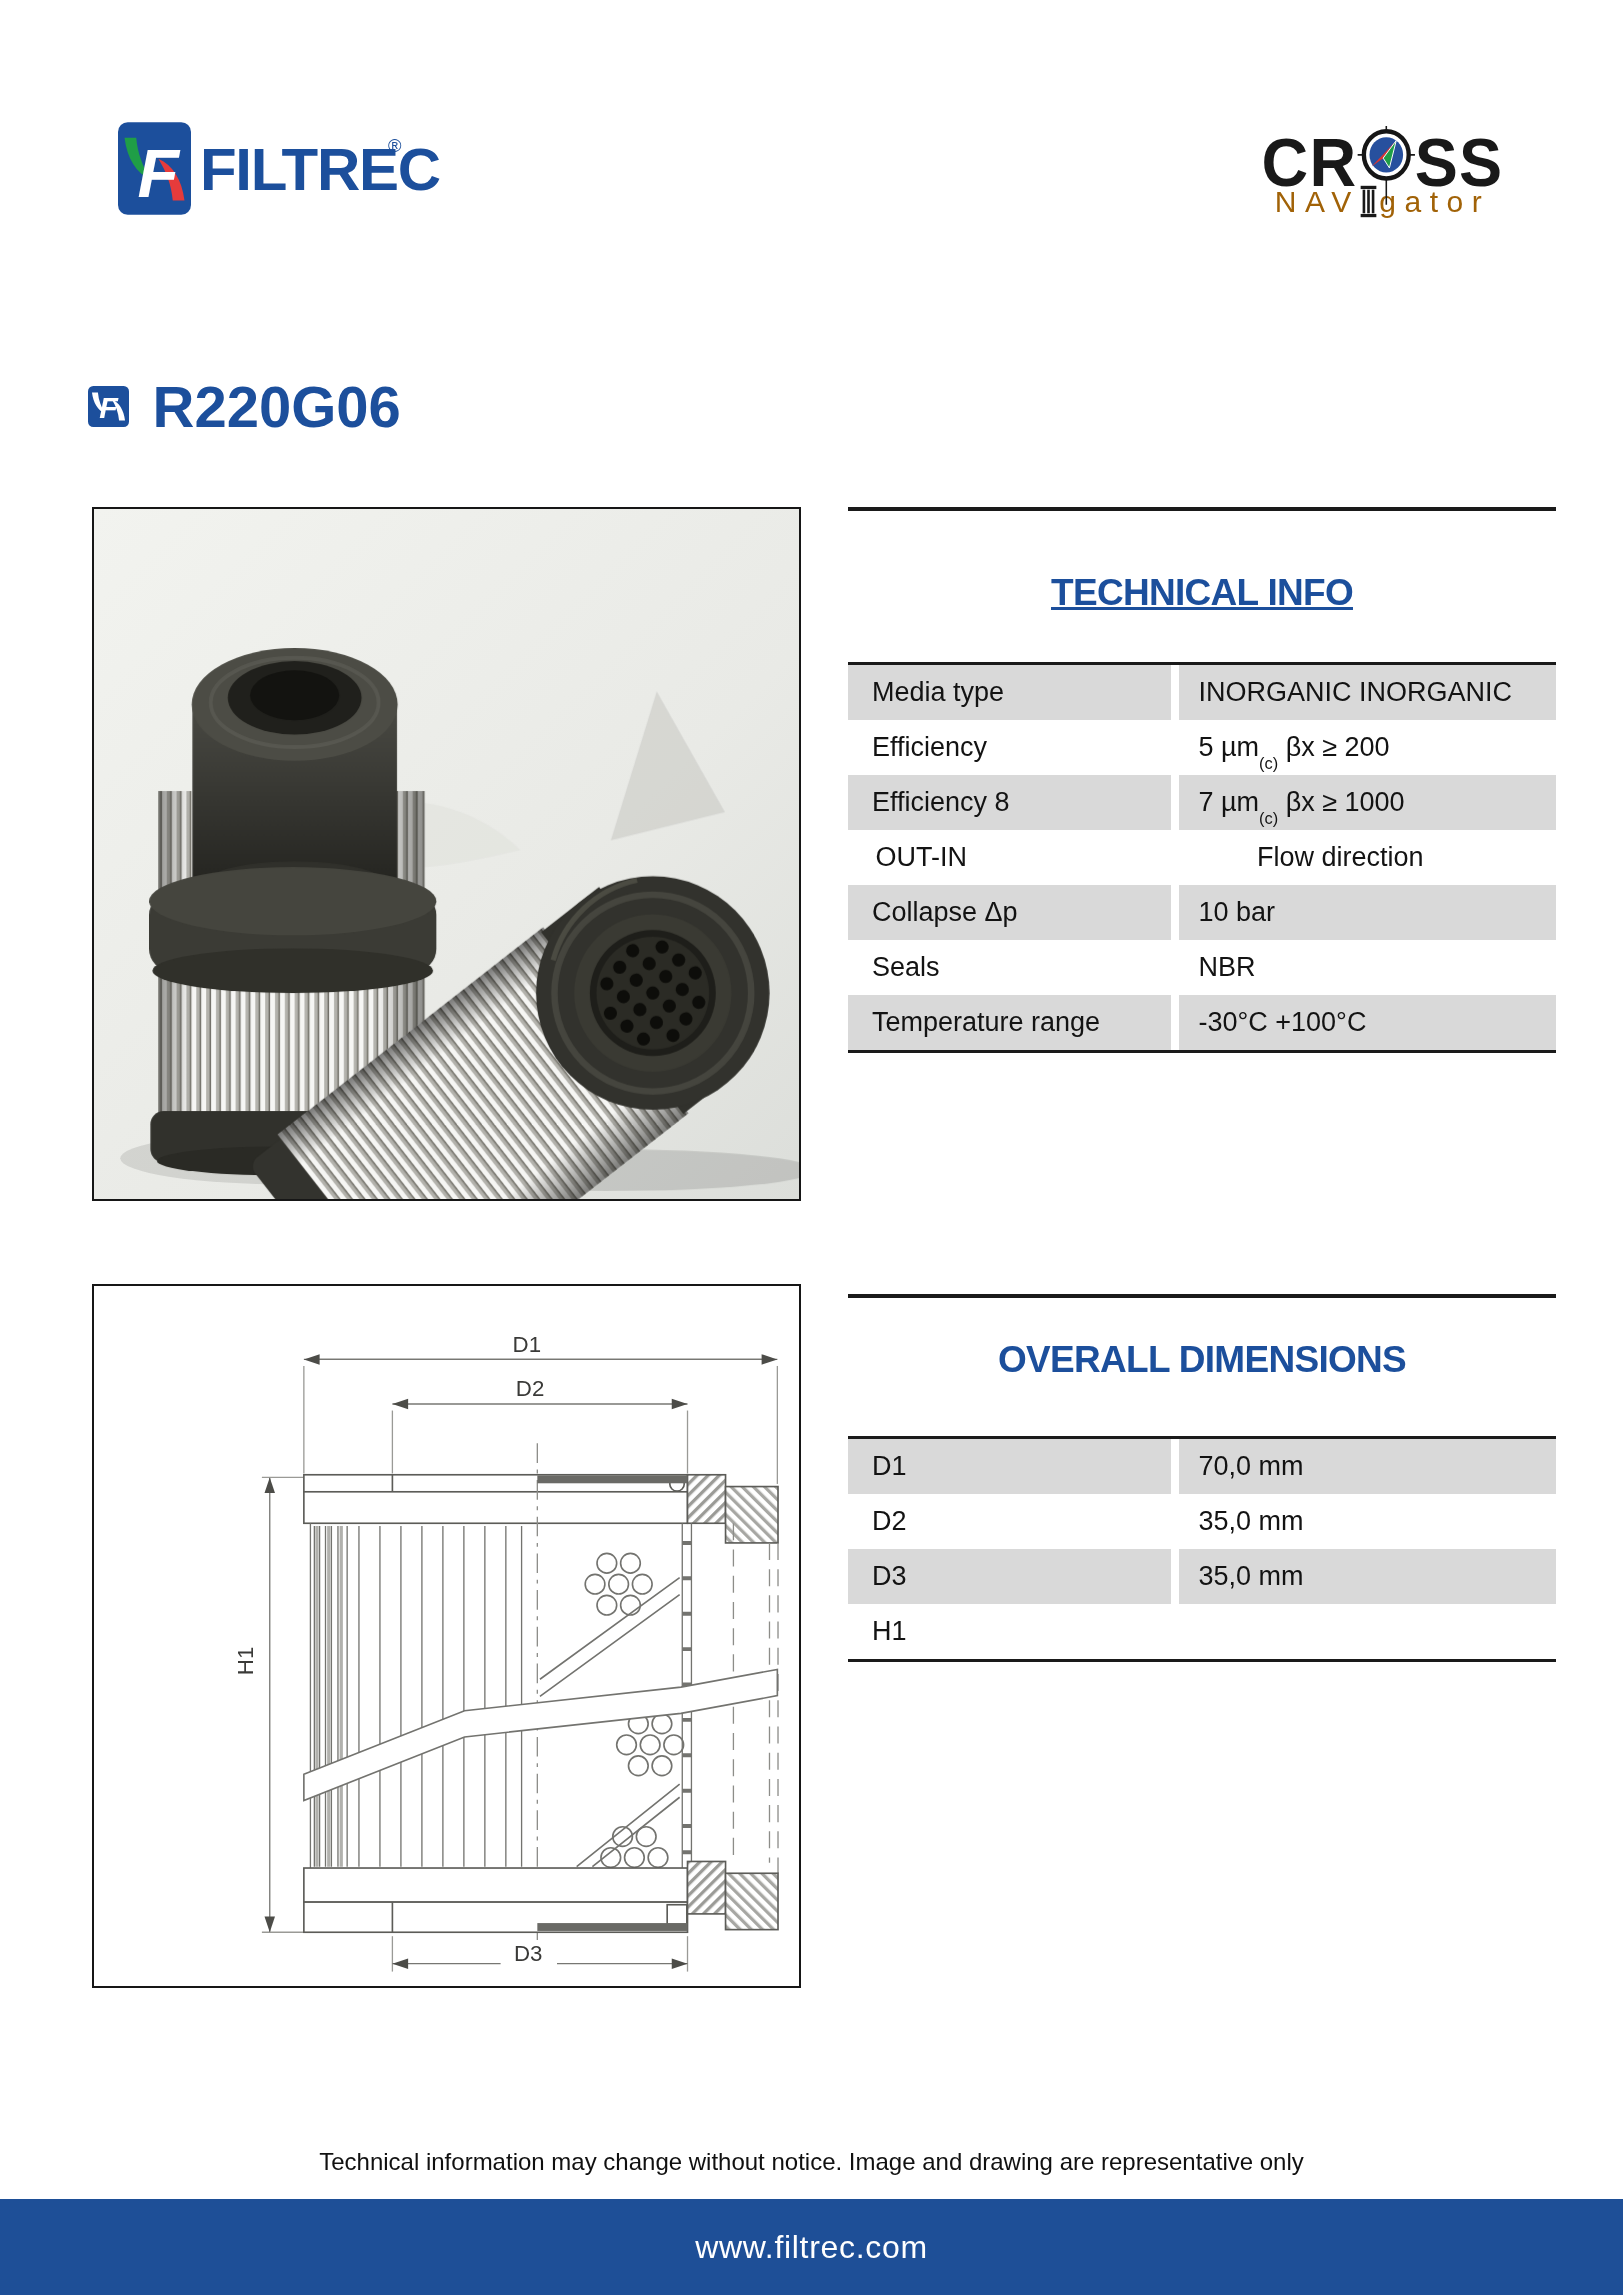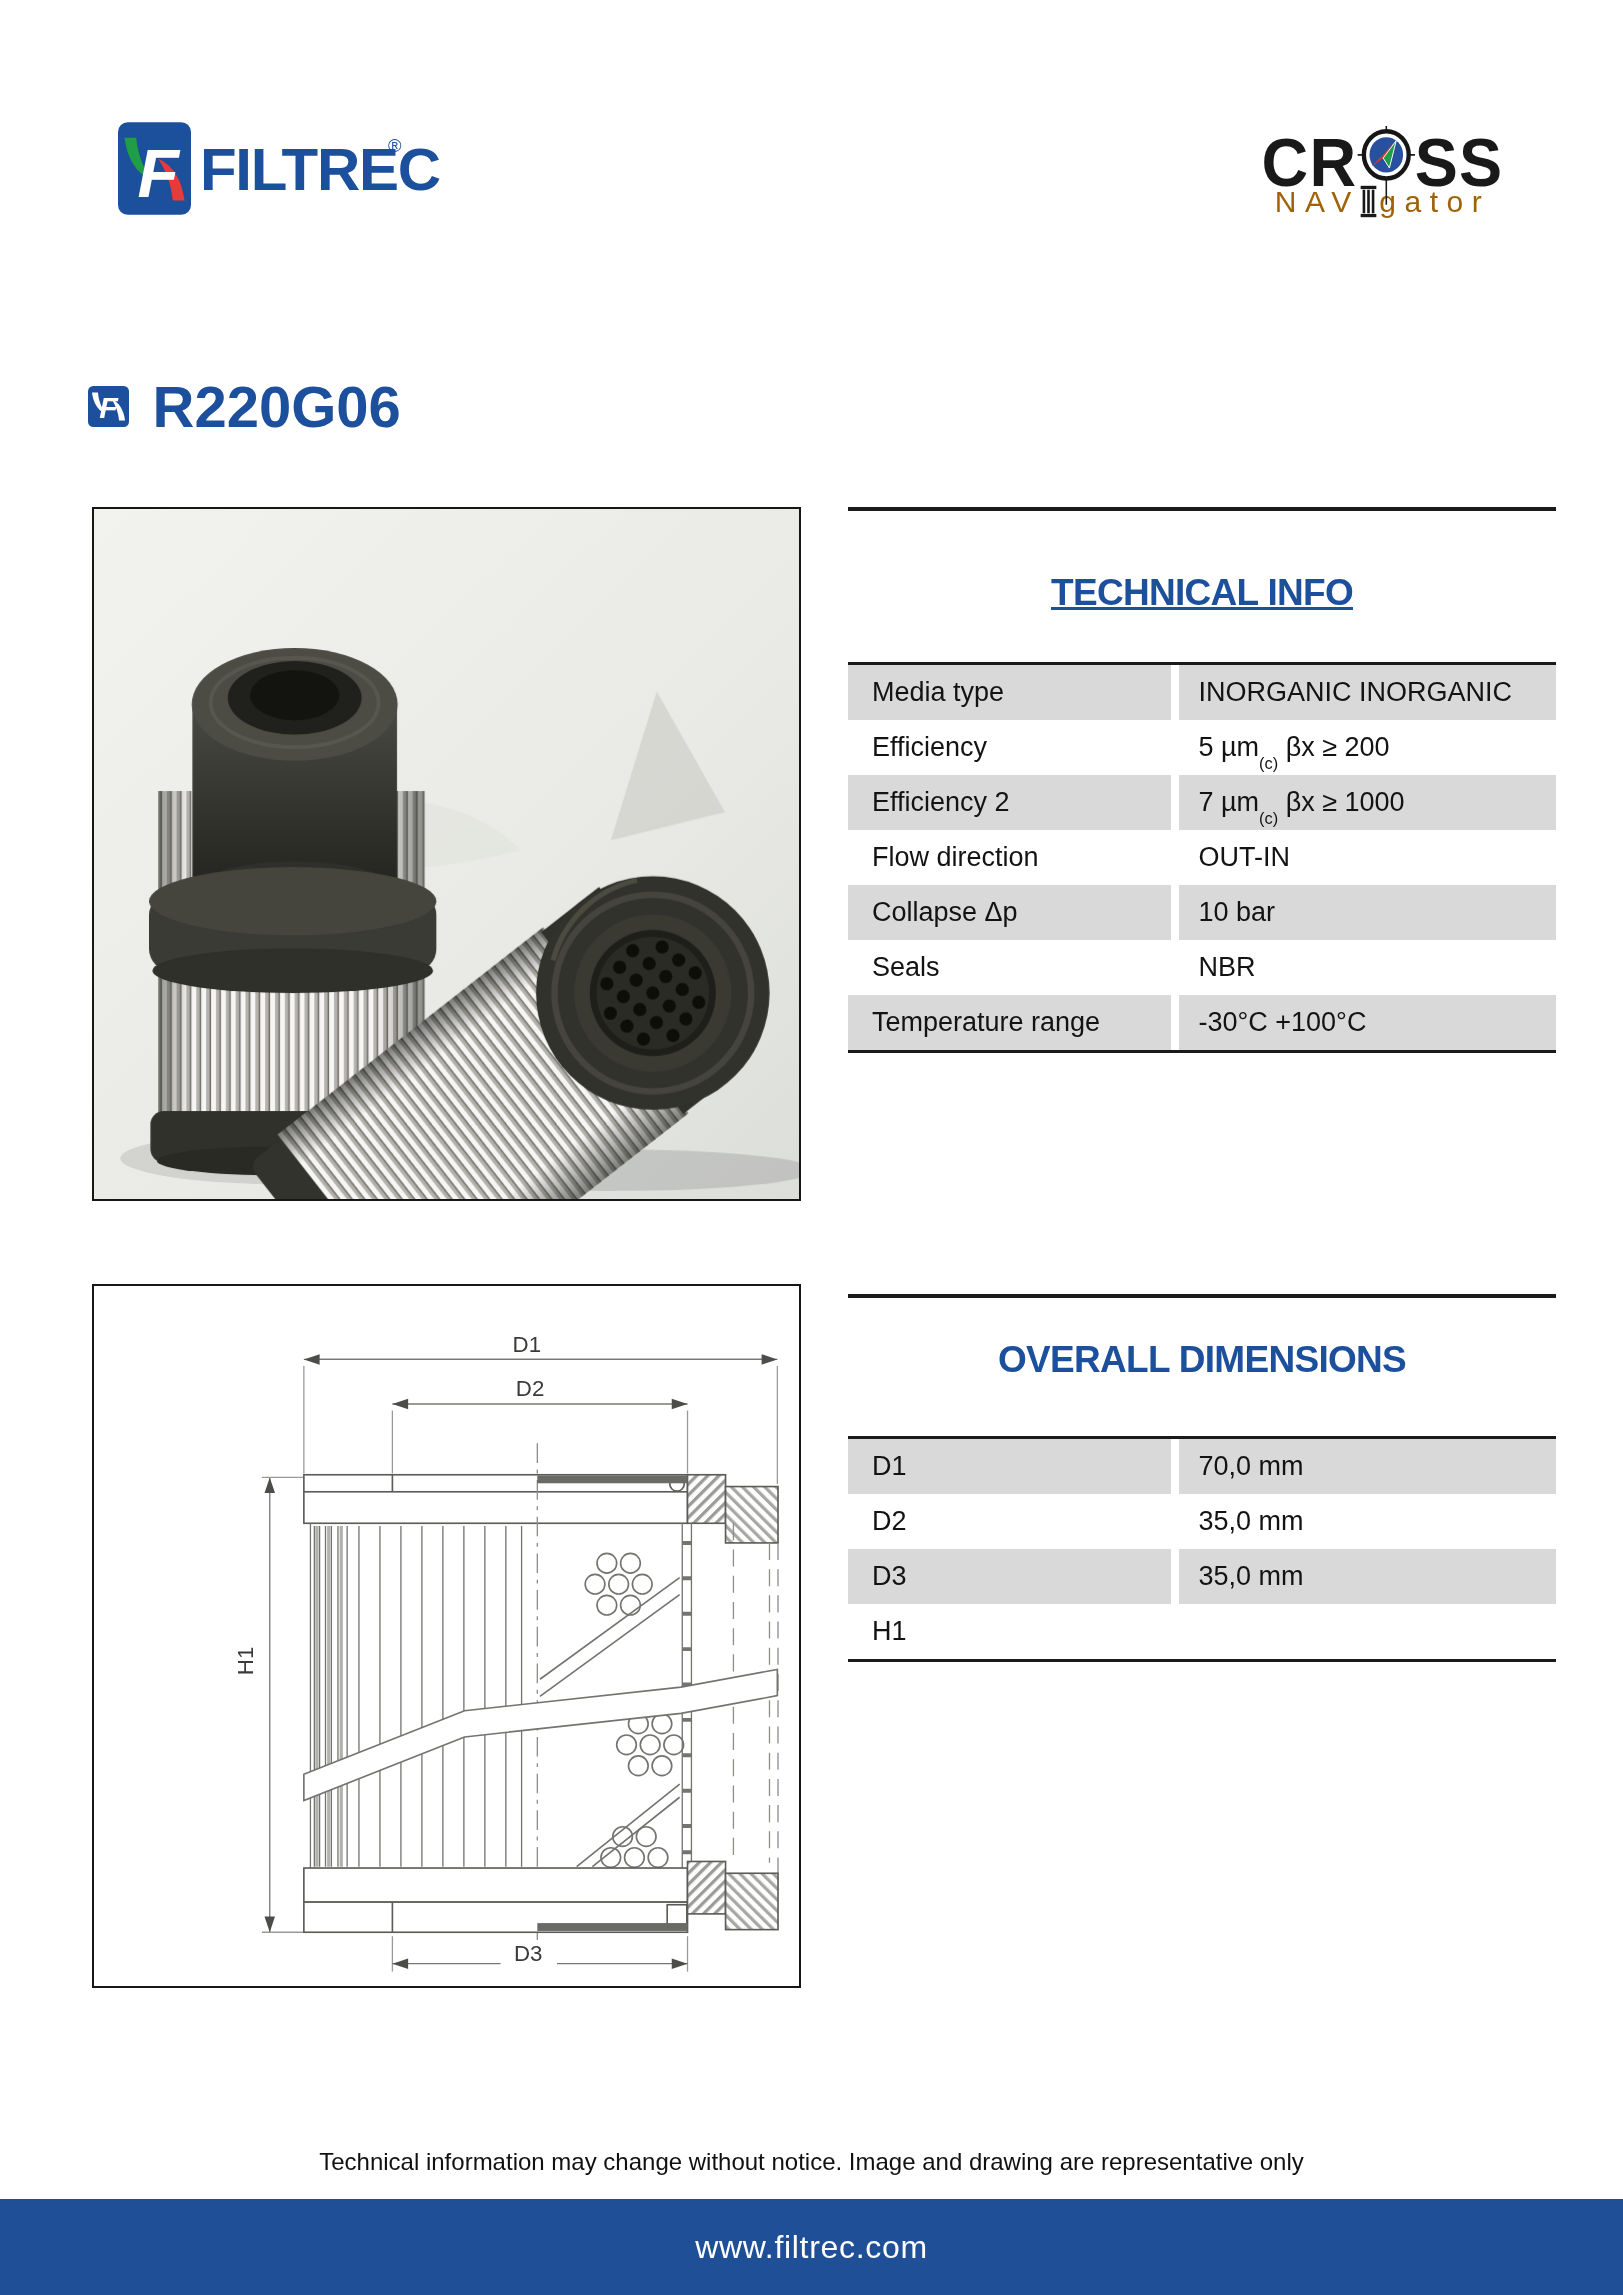--- a/index.html
+++ b/index.html
@@ -205,30 +205,30 @@
             <span>INORGANIC INORGANIC</span>
           </div>
         </div>
         <div class="trow">
           <div class="cell cell-label">Efficiency</div>
           <div class="cell cell-value">
             <span>5 µm<sub>(c)</sub> βx ≥ 200</span>
           </div>
         </div>
         <div class="trow gray">
-          <div class="cell cell-label">Efficiency 2</div>
+          <div class="cell cell-label">Efficiency 8</div>
           <div class="cell cell-value">
             <span>7 µm<sub>(c)</sub> βx ≥ 1000</span>
           </div>
         </div>
         <div class="trow">
+          <div class="cell cell-value">
+            <span>OUT-IN</span>
+          </div>
           <div class="cell cell-label">Flow direction</div>
-          <div class="cell cell-value">
-            <span>OUT-IN</span>
-          </div>
         </div>
         <div class="trow gray">
           <div class="cell cell-label">Collapse Δp</div>
           <div class="cell cell-value">
             <span>10 bar</span>
           </div>
         </div>
         <div class="trow">
           <div class="cell cell-label">Seals</div>
           <div class="cell cell-value">

